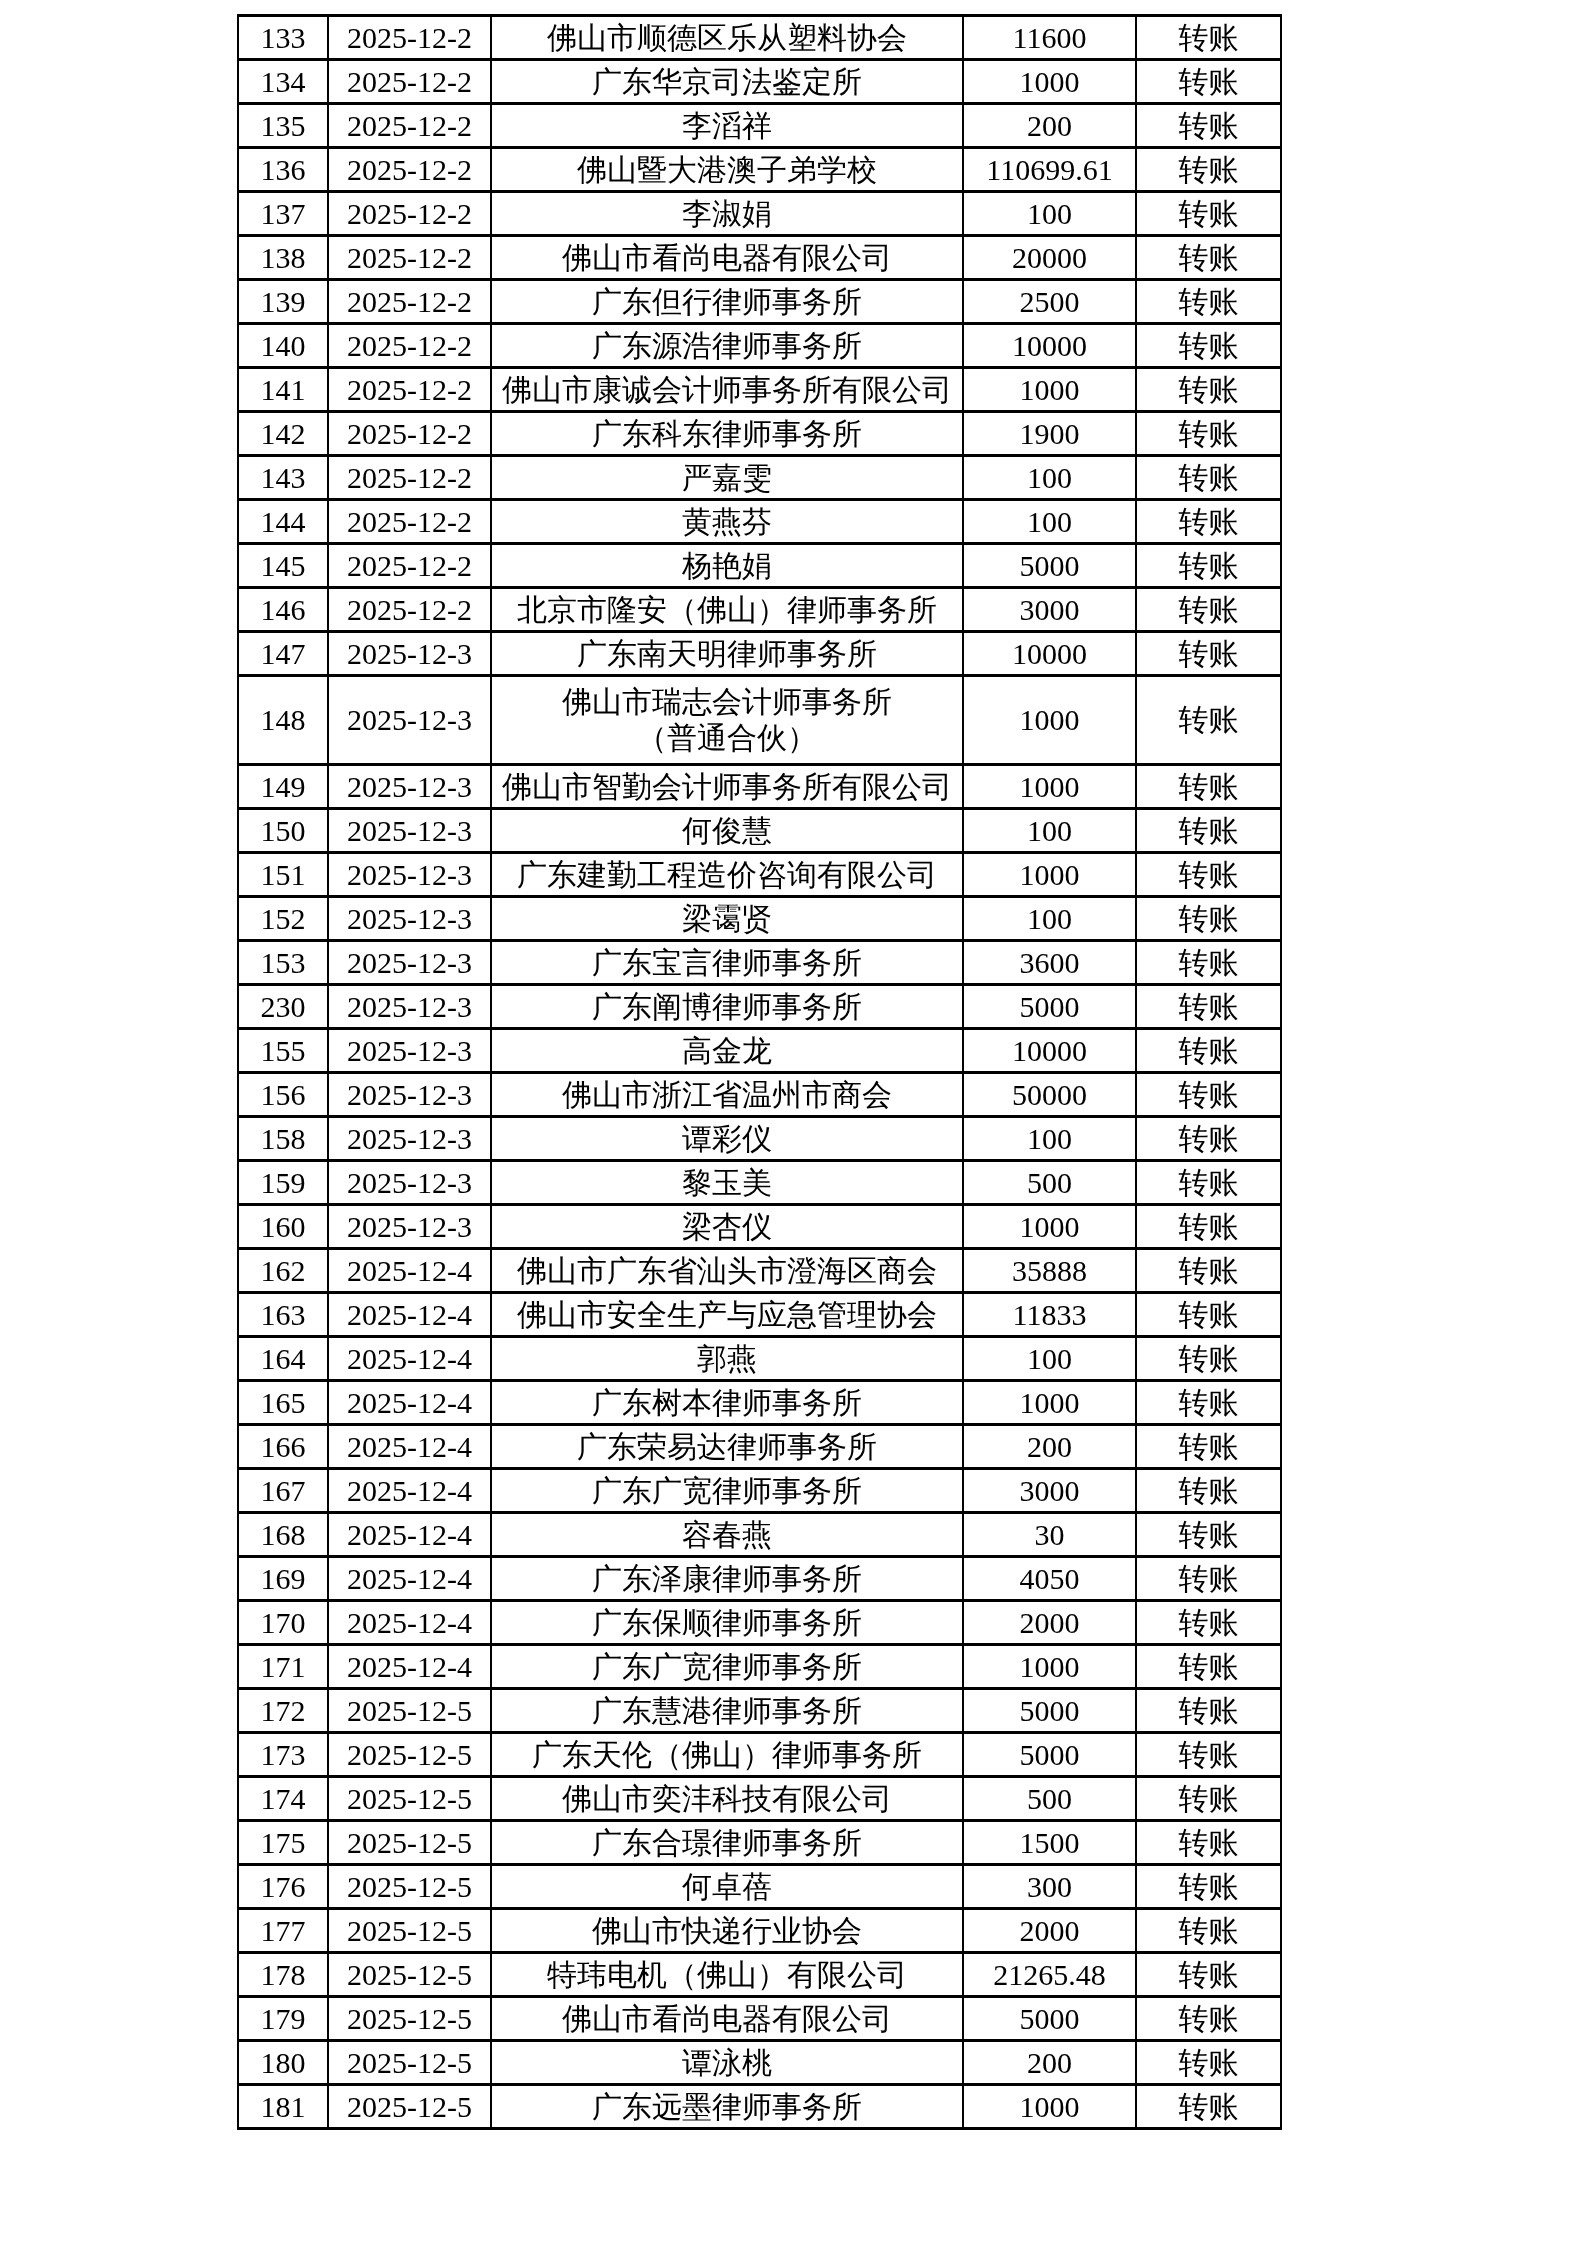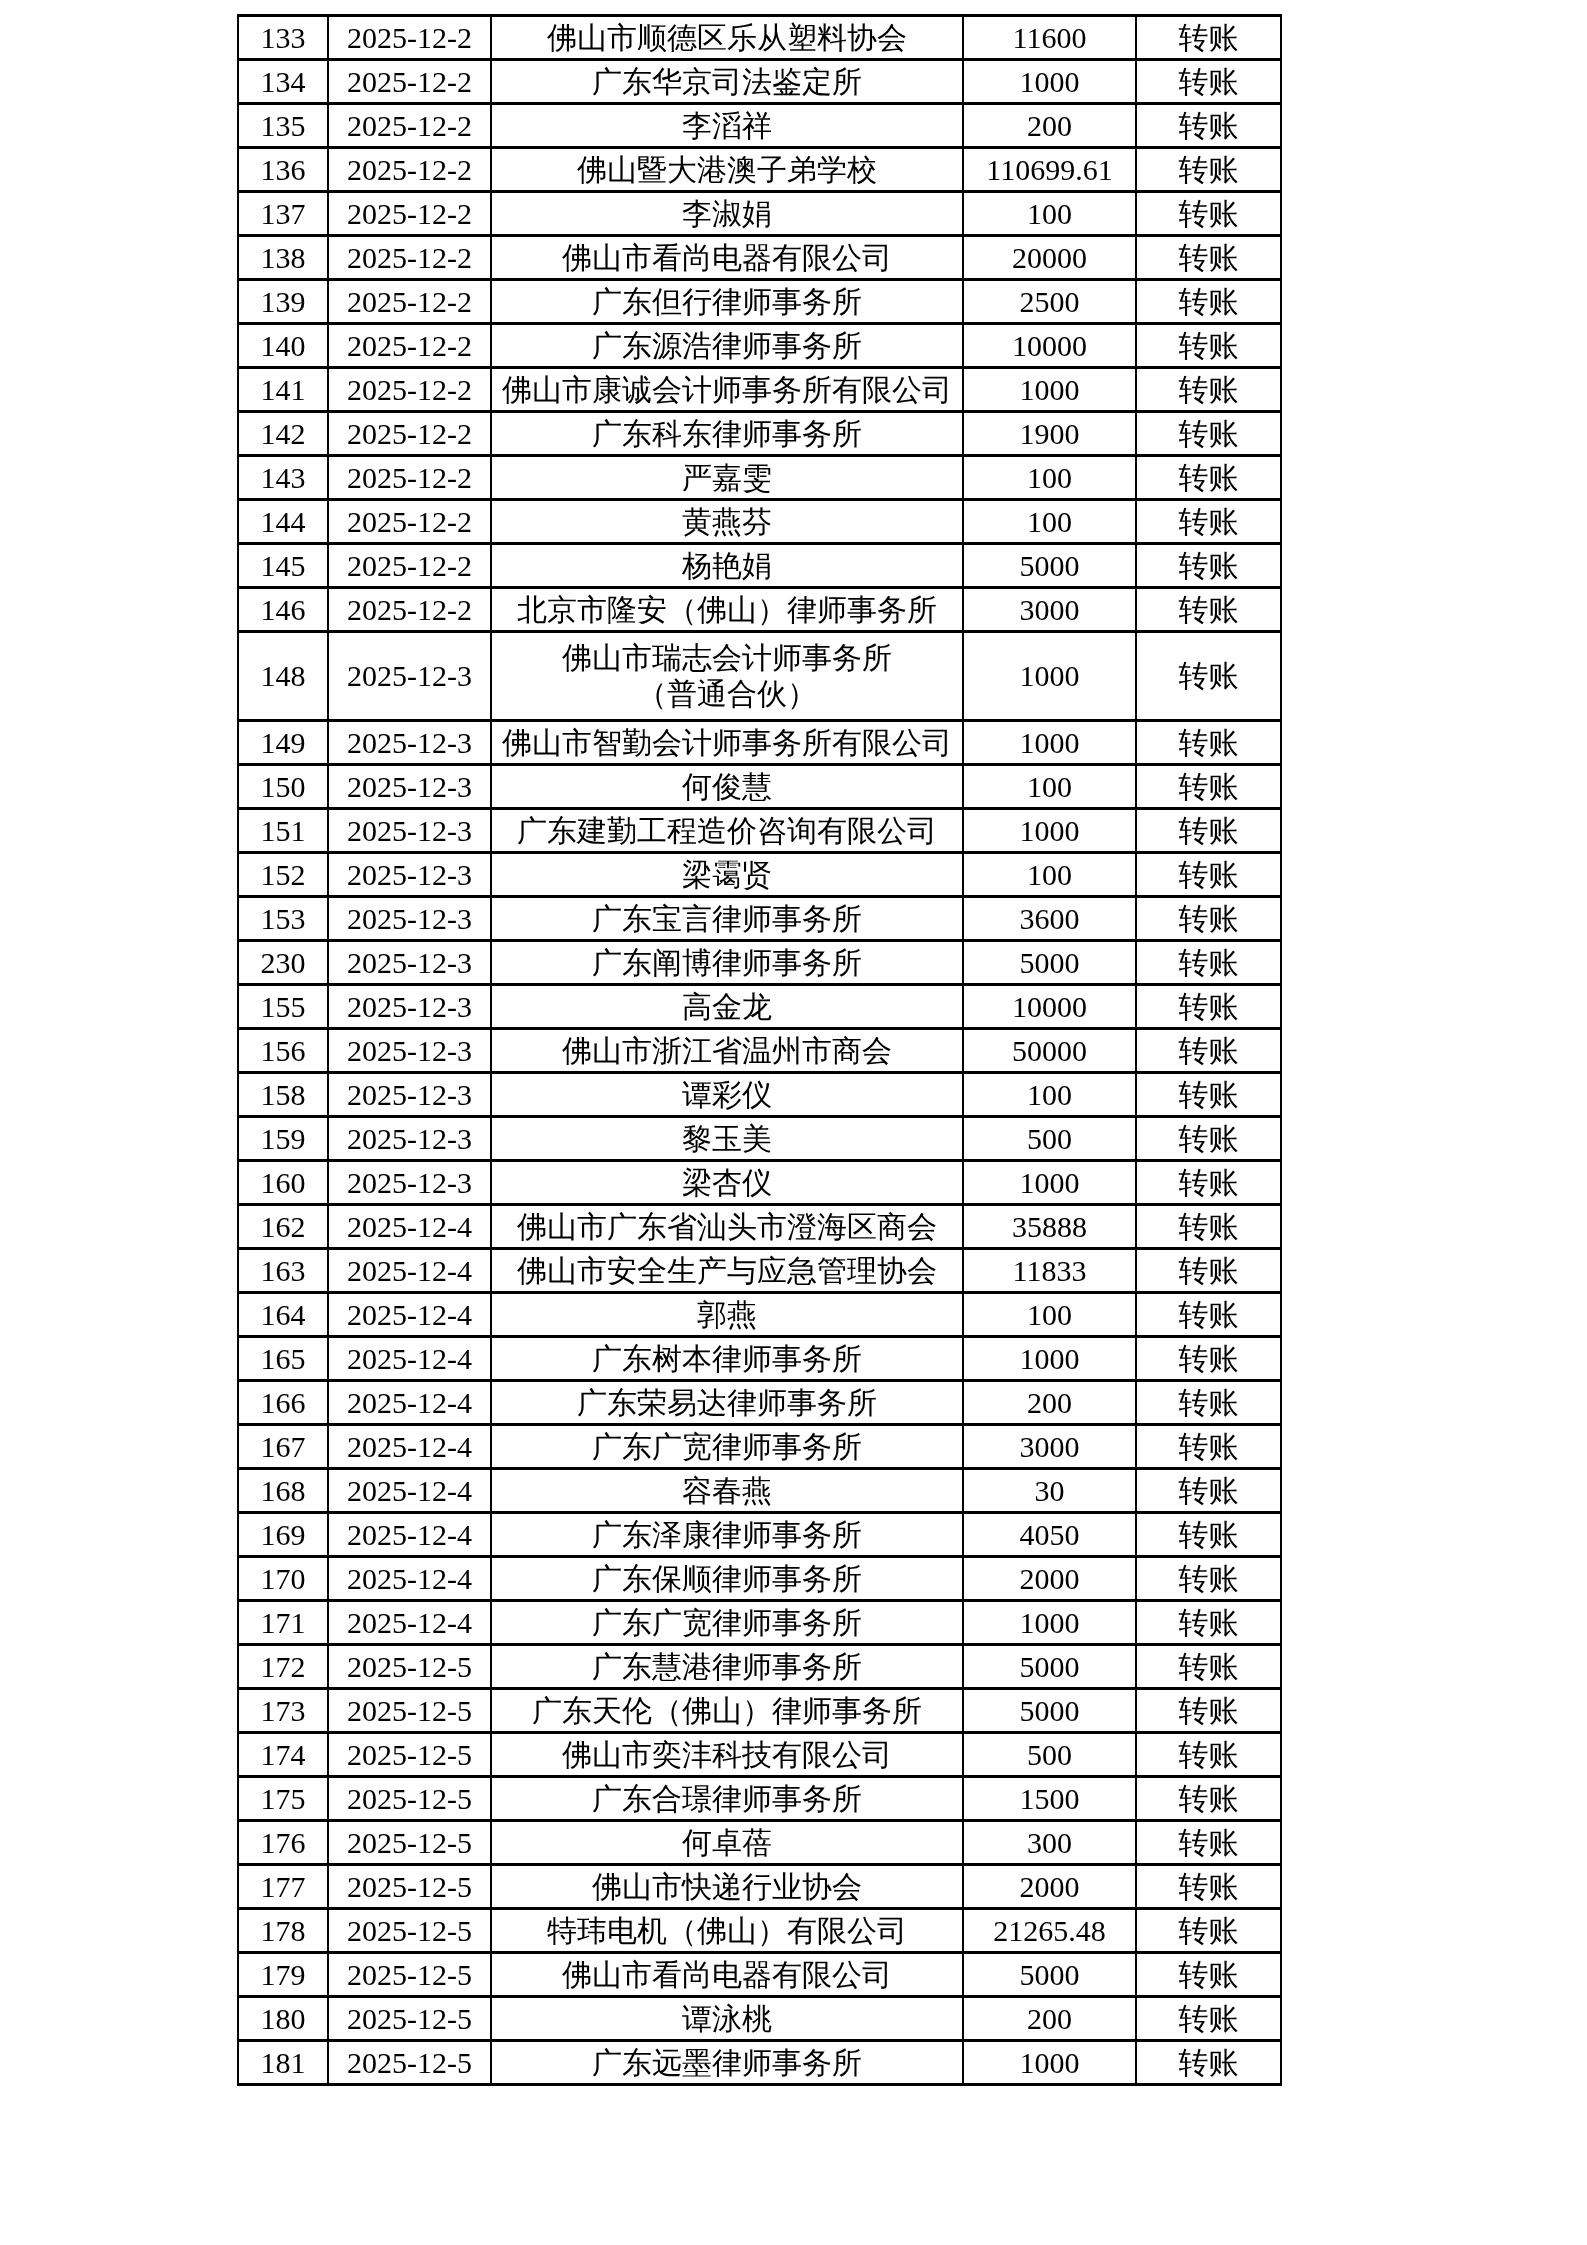--- a/index.html
+++ b/index.html
@@ -141,20 +141,27 @@
     <td class="c-amt">5000</td>
     <td class="c-method">转账</td>
   </tr>
         <tr>
     <td class="c-no">146</td>
     <td class="c-date">2025-12-2</td>
     <td class="c-name">北京市隆安（佛山）律师事务所</td>
     <td class="c-amt">3000</td>
     <td class="c-method">转账</td>
   </tr>
+        <tr>
+    <td class="c-no">147</td>
+    <td class="c-date">2025-12-3</td>
+    <td class="c-name">广东南天明律师事务所</td>
+    <td class="c-amt">10000</td>
+    <td class="c-method">转账</td>
+  </tr>
         <tr class="tall">
     <td class="c-no">148</td>
     <td class="c-date">2025-12-3</td>
     <td class="c-name">佛山市瑞志会计师事务所
 （普通合伙）</td>
     <td class="c-amt">1000</td>
     <td class="c-method">转账</td>
   </tr>
         <tr>
     <td class="c-no">149</td>

